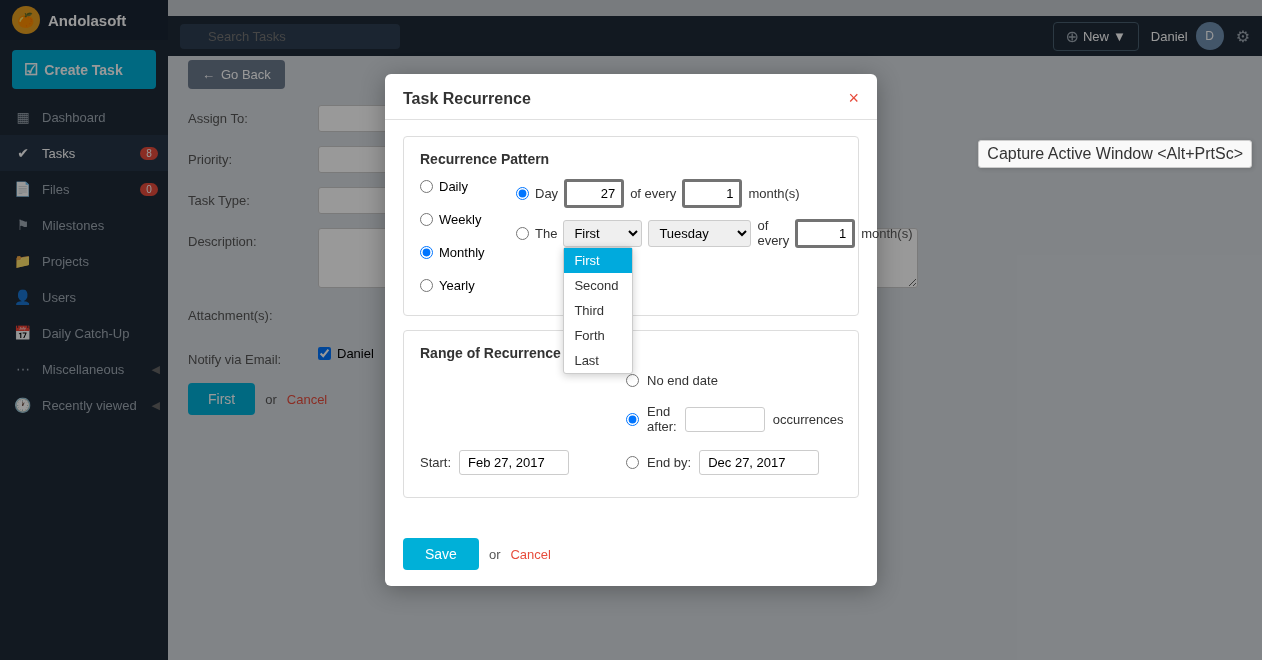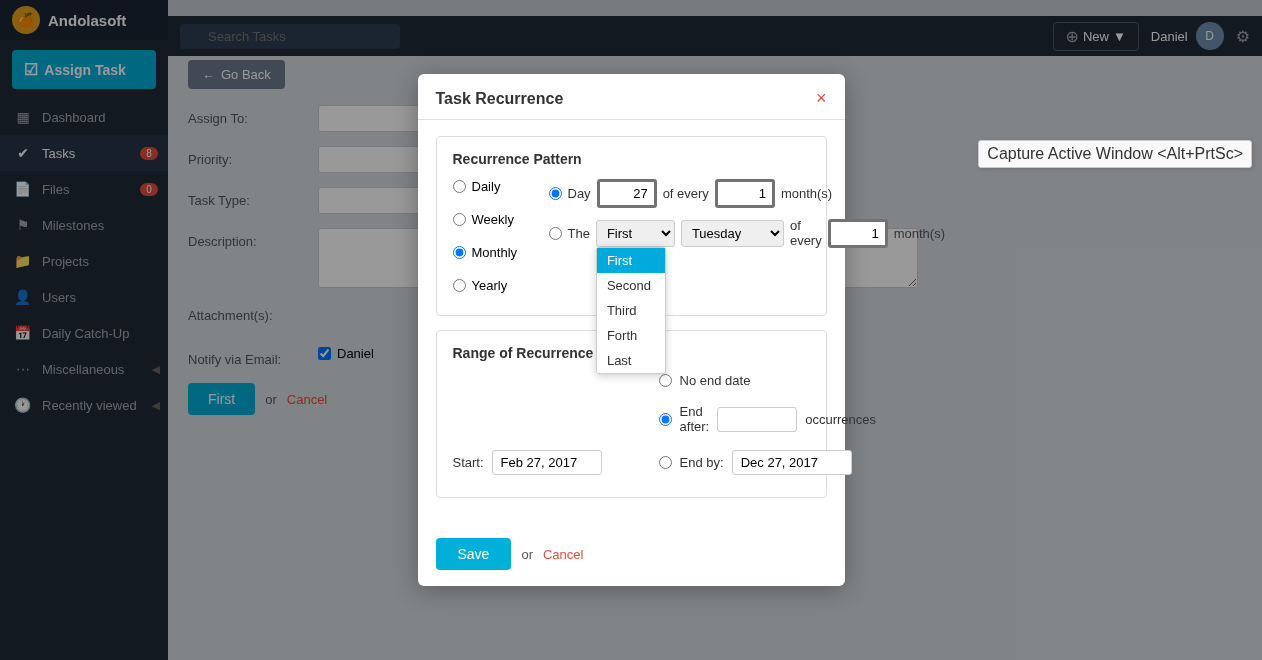--- a/index.html
+++ b/index.html
@@ -93,21 +93,21 @@
     .form-textarea { background: #fff; border: 1px solid #ccc; border-radius: 3px; padding: 6px 8px; font-size: 13px; min-width: 600px; min-height: 60px; resize: vertical; }
 
     
     .overlay {
       position: fixed; left: 0; top: 0; right: 0; bottom: 0;
       background: rgba(0,0,0,0.4); z-index: 100; display: flex; align-items: center; justify-content: center;
     }
 
     
     .modal {
-      background: #fff; border-radius: 6px; width: 427px; padding: 0;
+      background: #fff; border-radius: 6px; width: 492px; padding: 0;
       box-shadow: 0 4px 24px rgba(0,0,0,0.3); position: relative;
     }
     .modal-header {
       display: flex; align-items: center; justify-content: space-between;
       padding: 14px 18px 10px; border-bottom: 1px solid #e0e0e0;
     }
     .modal-title { font-size: 16px; font-weight: bold; color: #333; }
     .modal-close { background: none; border: none; color: #e74c3c; font-size: 18px; cursor: pointer; }
     .modal-body { padding: 16px 18px; }
 
@@ -159,21 +159,21 @@
 <body>
 
 <div class="sidebar">
   <div class="sidebar-header">
     <div class="sidebar-logo">🍊</div>
     <span>Andolasoft</span>
   </div>
 
   <button class="create-task-btn">
     <span class="icon">☑</span>
-    <span>Assign Task</span>
+    <span>Create Task</span>
   </button>
 
   <div class="nav-item">
     <span class="nav-icon">▦</span>
     <span>Dashboard</span>
   </div>
   <div class="nav-item active">
     <span class="nav-icon">✔</span>
     <span>Tasks</span>
     <span class="badge">8</span>

